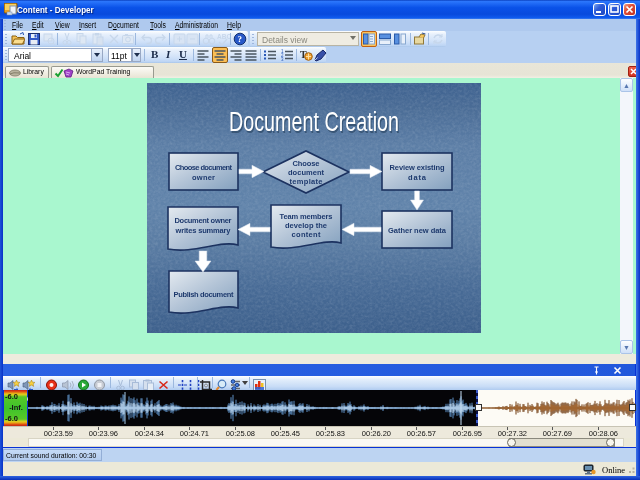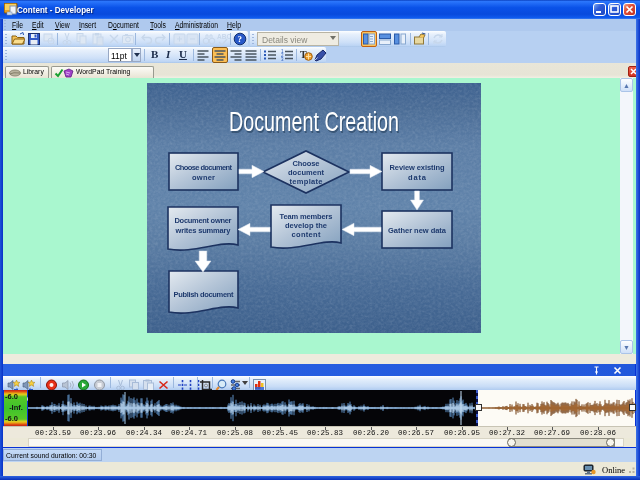--- a/index.html
+++ b/index.html
@@ -43,21 +43,21 @@
 #sndtb{left:3px;top:376px;width:633px;height:14px;background:linear-gradient(180deg,#FDFEFF 0%,#E3EEFB 25%,#C8DCF6 75%,#B0CCF0 100%);}
 .sicon{position:absolute;top:1px;width:13px;height:12px;}
 .sicon svg{width:13px;height:12px;}
 .ssep{position:absolute;top:1px;width:1px;height:11px;background:#9CB8DE;}
 
 #meter{left:4px;top:390px;width:23px;height:36px;background:linear-gradient(180deg,#C82018 0%,#E05810 5%,#E8A818 9%,#D8D020 13%,#58C828 19%,#3EC42C 50%,#58C828 81%,#D8D020 87%,#E8A818 91%,#E05810 95%,#C82018 100%);}
 #meter div{position:absolute;left:1px;width:22px;font-size:7.5px;font-weight:bold;color:#151515;letter-spacing:0;}
 #wavel{left:28px;top:390px;width:450px;height:36px;background:#050508;}
 #waver{left:478px;top:390px;width:157px;height:36px;background:#FDFBF5;}
 #timeline{left:3px;top:426px;width:633px;height:12px;background:#EDE9DC;border-top:1px solid #C8C4B4;font-size:7.5px;color:#111;}
-#timeline .tl{position:absolute;top:2px;width:40px;text-align:center;font-family:Liberation Mono, monospace;}
+#timeline .tl{position:absolute;top:2px;width:40px;text-align:right;}
 #timeline .tick{position:absolute;top:0px;width:1px;height:3px;background:#555;}
 #sliderrow{left:3px;top:438px;width:633px;height:9px;background:#ECE9D8;}
 #slidertrack{position:absolute;left:25px;top:0px;width:596px;height:9px;background:#FAF9F4;border:1px solid #D8D4C4;}
 #sliderthumb{position:absolute;left:506px;top:0px;width:106px;height:9px;background:#E2DFD0;border:1px solid #8A887C;}
 .sknob{position:absolute;top:0px;width:9px;height:9px;border-radius:50%;background:#F8F6EE;border:1px solid #6A685C;}
 
 #statusbar{left:3px;top:448px;width:633px;height:14px;background:#BDD4F2;font-size:8px;color:#000;}
 .spanel{position:absolute;top:1px;height:12px;background:linear-gradient(180deg,#C5DAF6,#B4CCEE);border:1px solid #93AED6;padding:0 2px;line-height:11px;white-space:nowrap;}
 #bottombar{left:3px;top:462px;width:633px;height:14px;background:#ECE9D8;font-size:8.5px;color:#000;}
 
@@ -170,21 +170,21 @@
           <path d="M3 10l3 3 5-6" stroke="#C7D7EB" fill="none" stroke-width="1.4"></path>
         </svg></div>
       <div class="tsep" style="left:227px;"></div>
       <div class="ticon abs" style="left:230px;top:1px;width:14px;height:14px;"><svg width="14" height="14" viewBox="0 0 14 14">
           <circle cx="7" cy="7" r="5.8" fill="#2858C8" stroke="#14306E"></circle>
           <text x="4.5" y="10" font-size="9" fill="#fff" font-weight="bold" font-family="Liberation Serif">?</text>
         </svg></div>
   </div>
   <div class="tbsec" style="left:247px;width:196px;">
     <div class="grip" style="left:2px;"></div>
-    <div class="abs" style="left:7px;top:1px;width:82px;height:14px;background:#EFECE2;border:1px solid #B8B4A4;">
+    <div class="abs" style="left:7px;top:1px;width:102px;height:14px;background:#EFECE2;border:1px solid #B8B4A4;">
       <span style="position:absolute;left:4px;top:2px;font-size:8.5px;color:#8A887E;">Details view</span>
       <span style="position:absolute;right:2px;top:3px;width:0;height:0;border:3px solid transparent;border-top:4px solid #707068;"></span>
     </div>
     <div class="abs" style="left:111px;top:0px;width:16px;height:16px;background:#FBC35C;border:1px solid #C06010;border-radius:2px;"></div>
       <div class="ticon abs" style="left:112px;top:1px;width:14px;height:14px;"><svg width="14" height="14" viewBox="0 0 14 14">
           <rect x="1.5" y="2" width="4.5" height="10" fill="#5890E0" stroke="#2A5AA8"></rect>
           <rect x="7" y="2" width="5.5" height="10" fill="#E8F0FA" stroke="#88A8D0"></rect>
           <path d="M8 4.5h3M8 7h3M8 9.5h3" stroke="#88A8D0"></path>
         </svg></div>
       <div class="ticon abs" style="left:128px;top:1px;width:14px;height:14px;"><svg width="14" height="14" viewBox="0 0 14 14">
@@ -205,20 +205,25 @@
       <div class="ticon abs" style="left:181px;top:1px;width:14px;height:14px;"><svg width="14" height="14" viewBox="0 0 14 14">
           <path d="M3 6a4.5 4.5 0 0 1 8-1M11 8a4.5 4.5 0 0 1-8 1" fill="none" stroke="#C7D7EB" stroke-width="1.4"></path>
           <path d="M11 2v3h-3M3 12V9h3" fill="none" stroke="#C7D7EB"></path>
         </svg></div>
   </div>
 </div>
 
 <div id="tb2" class="tbrow abs">
   <div class="tbsec" style="left:0;width:323px;">
     <div class="grip" style="left:2px;"></div>
+    <div class="abs" style="left:5px;top:1px;width:95px;height:14px;background:#fff;border:1px solid #98A8C4;">
+      <span style="position:absolute;left:5px;top:2px;font-size:8.5px;color:#000;">Arial</span>
+      <span style="position:absolute;right:0px;top:0px;width:11px;height:12px;background:linear-gradient(180deg,#E8F0FC,#C0D4F0);border-left:1px solid #98A8C4;"></span>
+      <span style="position:absolute;right:2px;top:4px;width:0;height:0;border:3px solid transparent;border-top:4px solid #203050;"></span>
+    </div>
     <div class="abs" style="left:105px;top:1px;width:24px;height:14px;background:#fff;border:1px solid #98A8C4;">
       <span style="position:absolute;left:2px;top:2px;font-size:8.5px;color:#000;">11pt</span>
     </div>
     <div class="abs" style="left:129px;top:1px;width:9px;height:14px;background:linear-gradient(180deg,#E8F0FC,#C0D4F0);border:1px solid #98A8C4;">
       <span style="position:absolute;left:1px;top:4px;width:0;height:0;border:3px solid transparent;border-top:4px solid #203050;"></span>
     </div>
     <div class="tsep" style="left:141px;"></div>
       <span class="abs" style="left:148px;top:1px;font-size:11px;font-weight:bold;color:#1A2A48;font-family:'Liberation Serif';">B</span>
       <span class="abs" style="left:163px;top:1px;font-size:11px;font-style:italic;font-weight:bold;color:#1A2A48;font-family:'Liberation Serif';">I</span>
       <span class="abs" style="left:176px;top:1px;font-size:11px;font-weight:bold;color:#1A2A48;text-decoration:underline;font-family:'Liberation Serif';">U</span>

